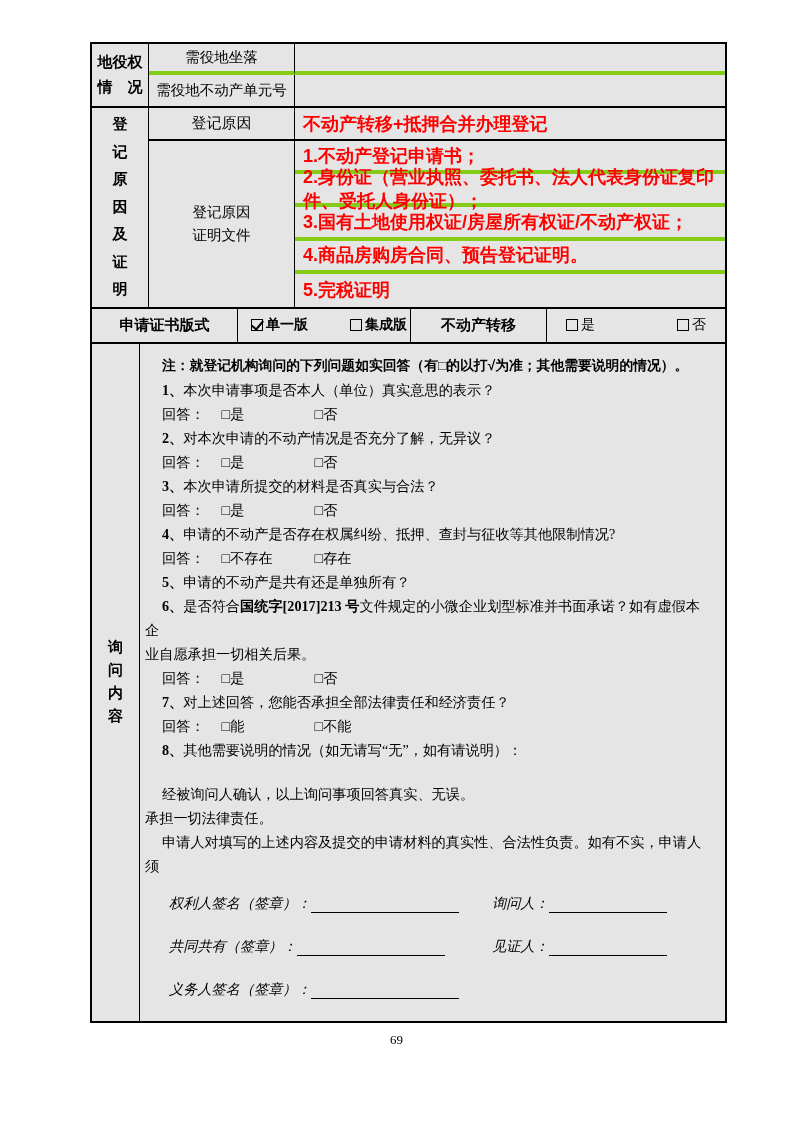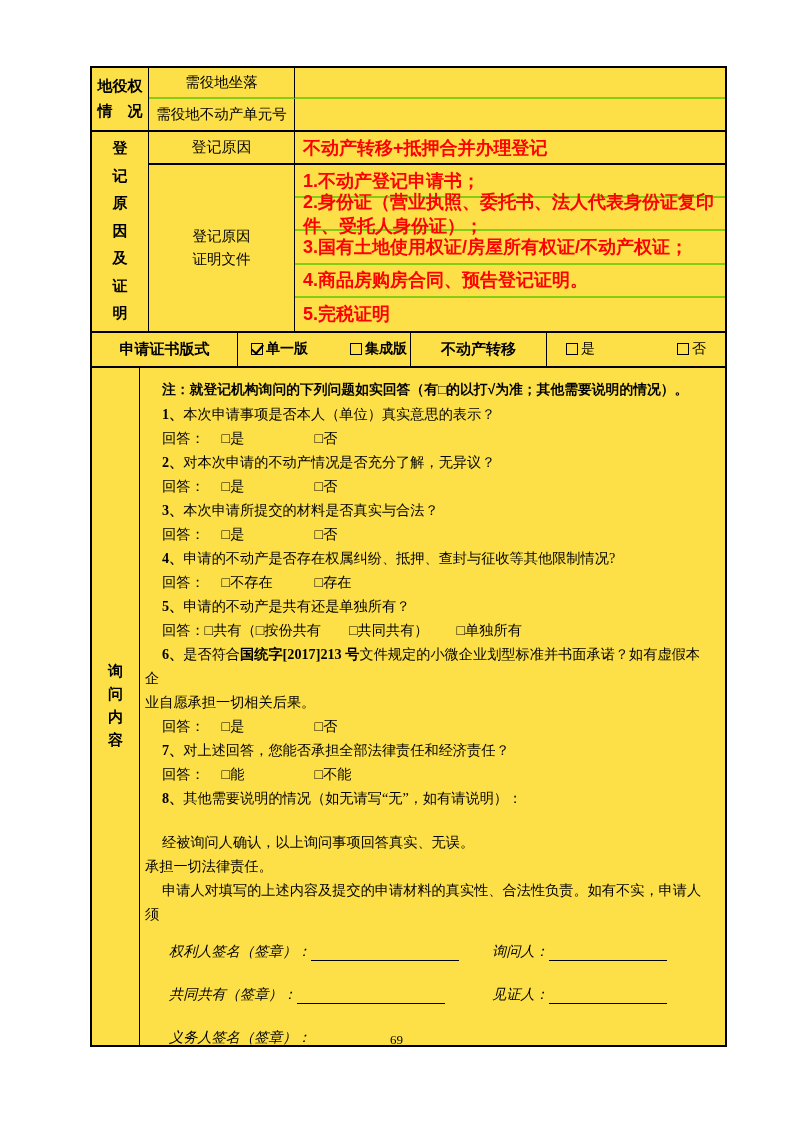--- a/index.html
+++ b/index.html
@@ -4,25 +4,25 @@
 <style>
   * { margin:0; padding:0; box-sizing:border-box; }
   html,body { width:793px; height:1122px; background:#ffffff; }
   body {
     position:relative;
     font-family:"Liberation Serif","DejaVu Serif",serif;
     color:#000;
   }
   .tbl {
     position:absolute; left:90px; top:42px; width:637px; height:981px;
-    border:2.5px solid #000; display:flex; flex-direction:column; background:#fde047;margin-top:24px;
+    border:2.5px solid #000; display:flex; flex-direction:column; background:#e5e5e5;
   }
   .c { display:flex; align-items:center; justify-content:center; }
   .br { border-right:1px solid #000; }
-  .bb { border-bottom:2px solid #84cc16; }
+  .bb { border-bottom:4px solid #84cc16; }
   .bb2 { border-bottom:2px solid #000; }
   .side {
     font-weight:bold; font-size:15px; text-align:center;
     white-space:pre-line;
   }
   
   .secA { display:grid; grid-template-columns:57px 146px 1fr; grid-template-rows:31px 31px; border-bottom:2px solid #000; }
   .secA .sideA { grid-row:1/3; grid-column:1; line-height:25px; }
   .fieldLabel { font-size:14.5px; }
   
@@ -136,21 +136,20 @@
         <div class="line"><span class="qnum">2、</span><span>对本次申请的不动产情况是否充分了解，无异议？</span></div>
         <div class="line"><span>回答：</span><span class="opt1">□是</span><span>□否</span></div>
 
         <div class="line"><span class="qnum">3、</span><span>本次申请所提交的材料是否真实与合法？</span></div>
         <div class="line"><span>回答：</span><span class="opt1">□是</span><span>□否</span></div>
 
         <div class="line"><span class="qnum">4、</span><span>申请的不动产是否存在权属纠纷、抵押、查封与征收等其他限制情况?</span></div>
         <div class="line"><span>回答：</span><span class="opt1">□不存在</span><span>□存在</span></div>
 
         <div class="line"><span class="qnum">5、</span><span>申请的不动产是共有还是单独所有？</span></div>
-        <div class="line"><span>回答：</span><span>□共有（□按份共有</span><span class="g28">□共同共有）</span><span class="g28">□单独所有</span></div>
 
         <div class="line"><span class="qnum">6、</span><span>是否符合</span><span class="qbold">国统字[2017]213 号</span><span>文件规定的小微企业划型标准并书面承诺？如有虚假本企</span></div>
         <div class="line noind">业自愿承担一切相关后果。</div>
         <div class="line"><span>回答：</span><span class="opt1">□是</span><span>□否</span></div>
 
         <div class="line"><span class="qnum">7、</span><span>对上述回答，您能否承担全部法律责任和经济责任？</span></div>
         <div class="line"><span>回答：</span><span class="opt1">□能</span><span>□不能</span></div>
 
         <div class="line"><span class="qnum">8、</span><span>其他需要说明的情况（如无请写“无”，如有请说明）：</span></div>
       </div>

